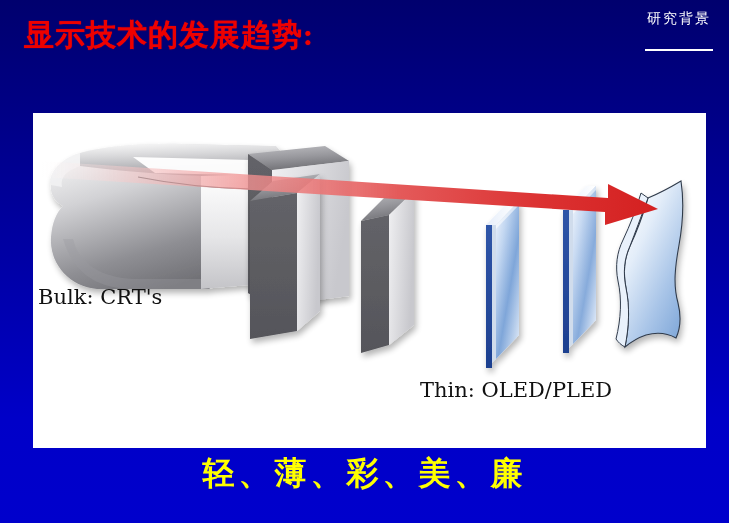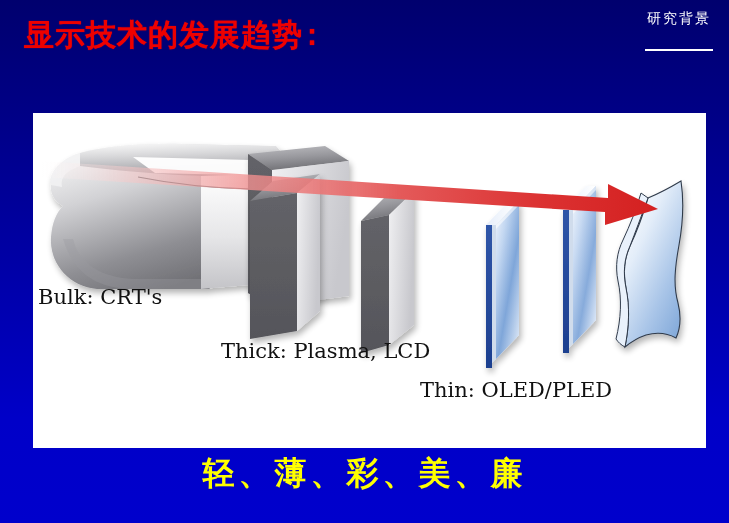--- a/index.html
+++ b/index.html
@@ -19,21 +19,21 @@
     height: 523px;
     background: linear-gradient(to bottom, #00006e 0%, #000082 18%, #0000a8 52%, #0000c8 80%, #0000cc 100%);
     overflow: hidden;
   }
 
   
   #slide-title {
     position: absolute;
     left: 24px;
     top: 15px;
-    font-family: Liberation Mono, monospace;
+    font-family: Liberation Serif, serif;
     font-weight: bold;
     font-size: 30px;
     letter-spacing: 1px;
     color: #ee0000;
     white-space: nowrap;
     text-shadow: 0 0 1px #ee0000;
   }
 
   #section-tag {
     position: absolute;
@@ -269,20 +269,19 @@
                  C597,112 603,97 608,80 Z" fill="#e9f1fb" stroke="#2f3a4a" stroke-width="1"></path>
       </g>
 
       <g>
         <path d="M8,48 L575,85 L575,71 L625,96 L572,112 L572,99 L8,64 Z" fill="url(#gArrow)"></path>
       </g>
     </svg>
 
     <div class="fig-label" id="label-bulk">Bulk: CRT's</div>
 
-    <div class="fig-label" id="label-thick">Thick: Plasma, LCD</div>
 
     <div class="fig-label" id="label-thin">Thin: OLED/PLED</div>
   </div>
 
   <div id="tagline">轻、薄、彩、美、廉</div>
 
 </div>
 
 </body></html>

